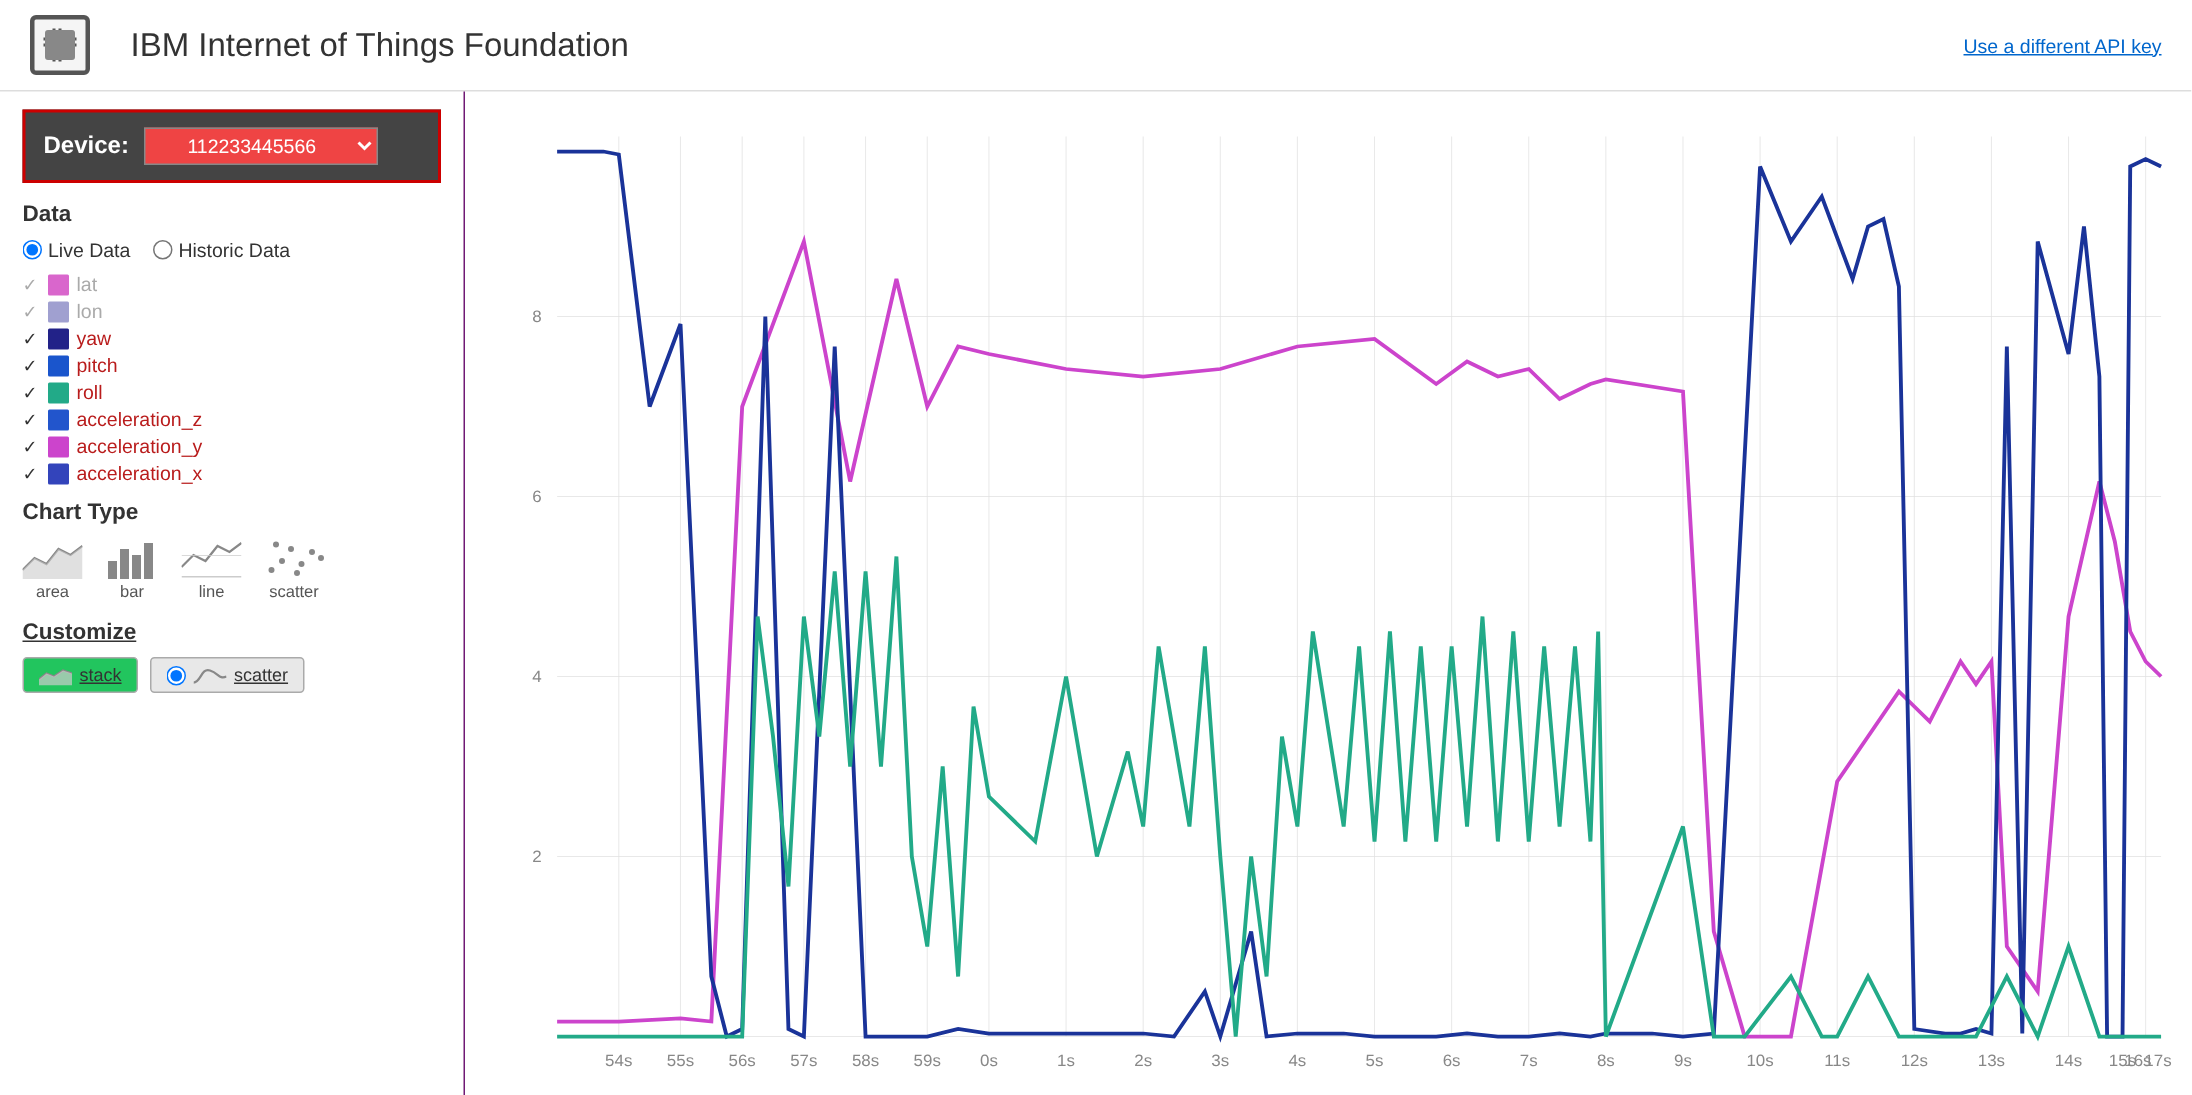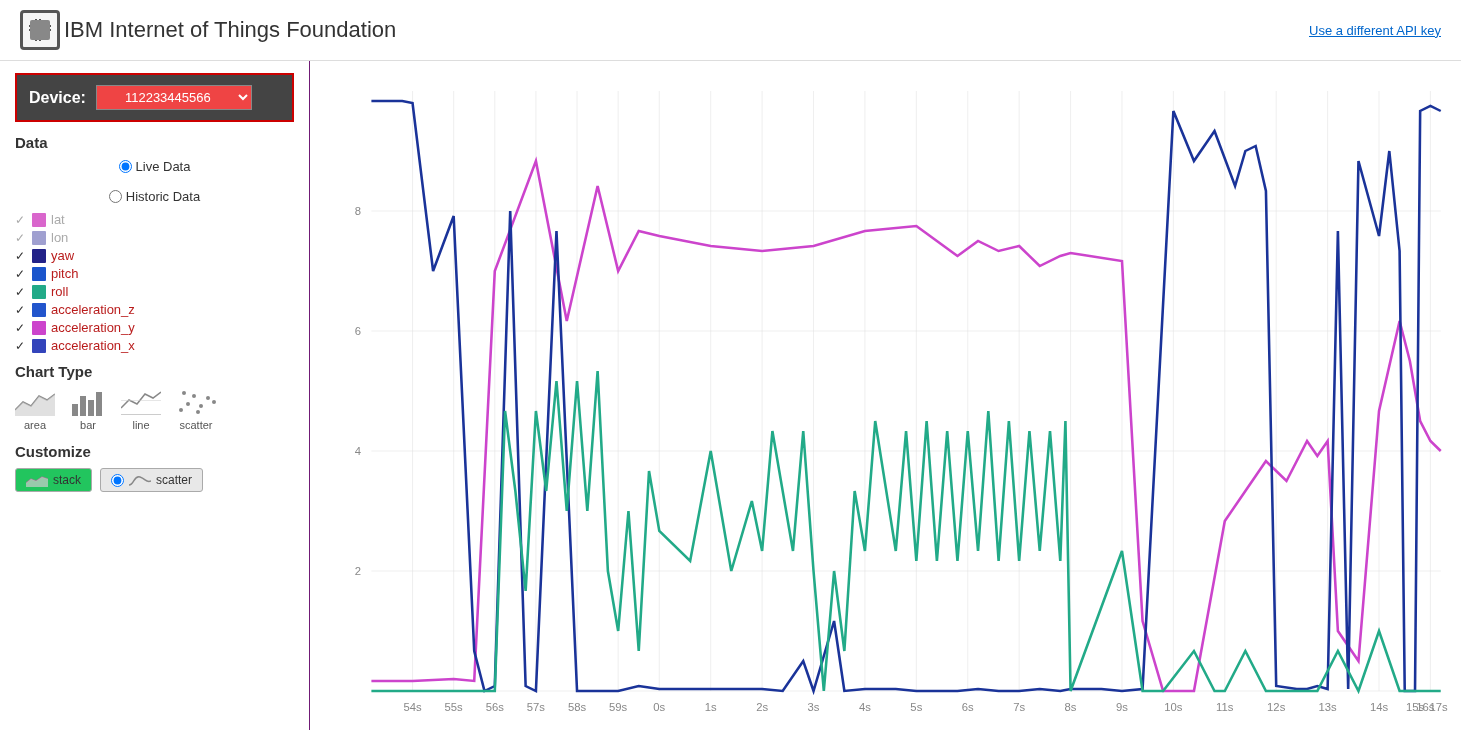--- a/index.html
+++ b/index.html
@@ -2,21 +2,21 @@
 <html><head>
   <meta charset="utf-8">
   <style>
     * { box-sizing: border-box; margin: 0; padding: 0; }
     body { font-family: Arial, sans-serif; background: #fff; color: #333; font-size: 13px; }
 
     .header {
       display: flex; align-items: center; justify-content: space-between;
       padding: 10px 20px; border-bottom: 1px solid #ddd;
     }
-    .header-left { display: flex; align-items: center; gap: 4px; }
+    .header-left { display: flex; align-items: center; gap: 27px; }
     .header-title { font-size: 22px; font-weight: normal; color: #333; }
     .header-link { font-size: 13px; color: #0066cc; text-decoration: underline; cursor: pointer; }
 
     .chip-icon {
       width: 40px; height: 40px; border: 3px solid #555; border-radius: 4px;
       display: flex; align-items: center; justify-content: center; position: relative;
       background: #f5f5f5;
     }
     .chip-icon::before {
       content: ''; position: absolute;
@@ -35,40 +35,40 @@
       background: #444; color: #fff; display: flex; align-items: center; gap: 10px;
     }
     .device-label { font-size: 16px; font-weight: bold; }
     .device-select {
       background: #ef4444; color: #fff; border: 1px solid #888; padding: 3px 24px;
       font-size: 13px; cursor: pointer;
     }
 
     .section-title { font-size: 15px; font-weight: bold; margin: 10px 0 8px 0; color: #333; }
 
-    .data-row { display: flex; align-items: center; gap: 15px; margin-bottom: 8px; flex-direction: column; }
+    .data-row { display: flex; align-items: center; gap: 15px; margin-bottom: 8px; }
     .radio-label { display: flex; align-items: center; gap: 4px; cursor: pointer; font-size: 13px; }
 
     .sensors-list { margin-bottom: 10px; }
     .sensor-item {
       display: flex; align-items: center; gap: 5px; margin-bottom: 3px; font-size: 13px;
     }
     .sensor-check { color: #333; font-size: 12px; width: 12px; }
     .sensor-check.disabled { color: #aaa; }
     .sensor-color-box {
       width: 14px; height: 14px; display: inline-block; border-radius: 1px;
     }
     .sensor-name { color: #b91c1c; }
     .sensor-name.disabled { color: #aaa; }
 
     .chart-type-section { margin-bottom: 12px; }
     .chart-type-icons { display: flex; gap: 15px; align-items: flex-start; margin-top: 6px; }
     .chart-icon-item { display: flex; flex-direction: column; align-items: center; gap: 3px; font-size: 11px; color: #555; cursor: pointer; }
 
-    .customize-section { margin-top: 4px; }
+    .customize-section { margin-top: 4px; text-decoration: underline; }
     .customize-row { display: flex; gap: 8px; align-items: center; margin-top: 6px; }
     .toggle-btn {
       display: flex; align-items: center; gap: 5px; border: 1px solid #aaa;
       padding: 4px 10px; border-radius: 3px; cursor: pointer; font-size: 12px; background: #22c55e;
     }
     .toggle-btn.active { background: #e8e8e8; }
 
     .chart-area {
       flex: 1; padding: 10px; position: relative; overflow: hidden;
     }

